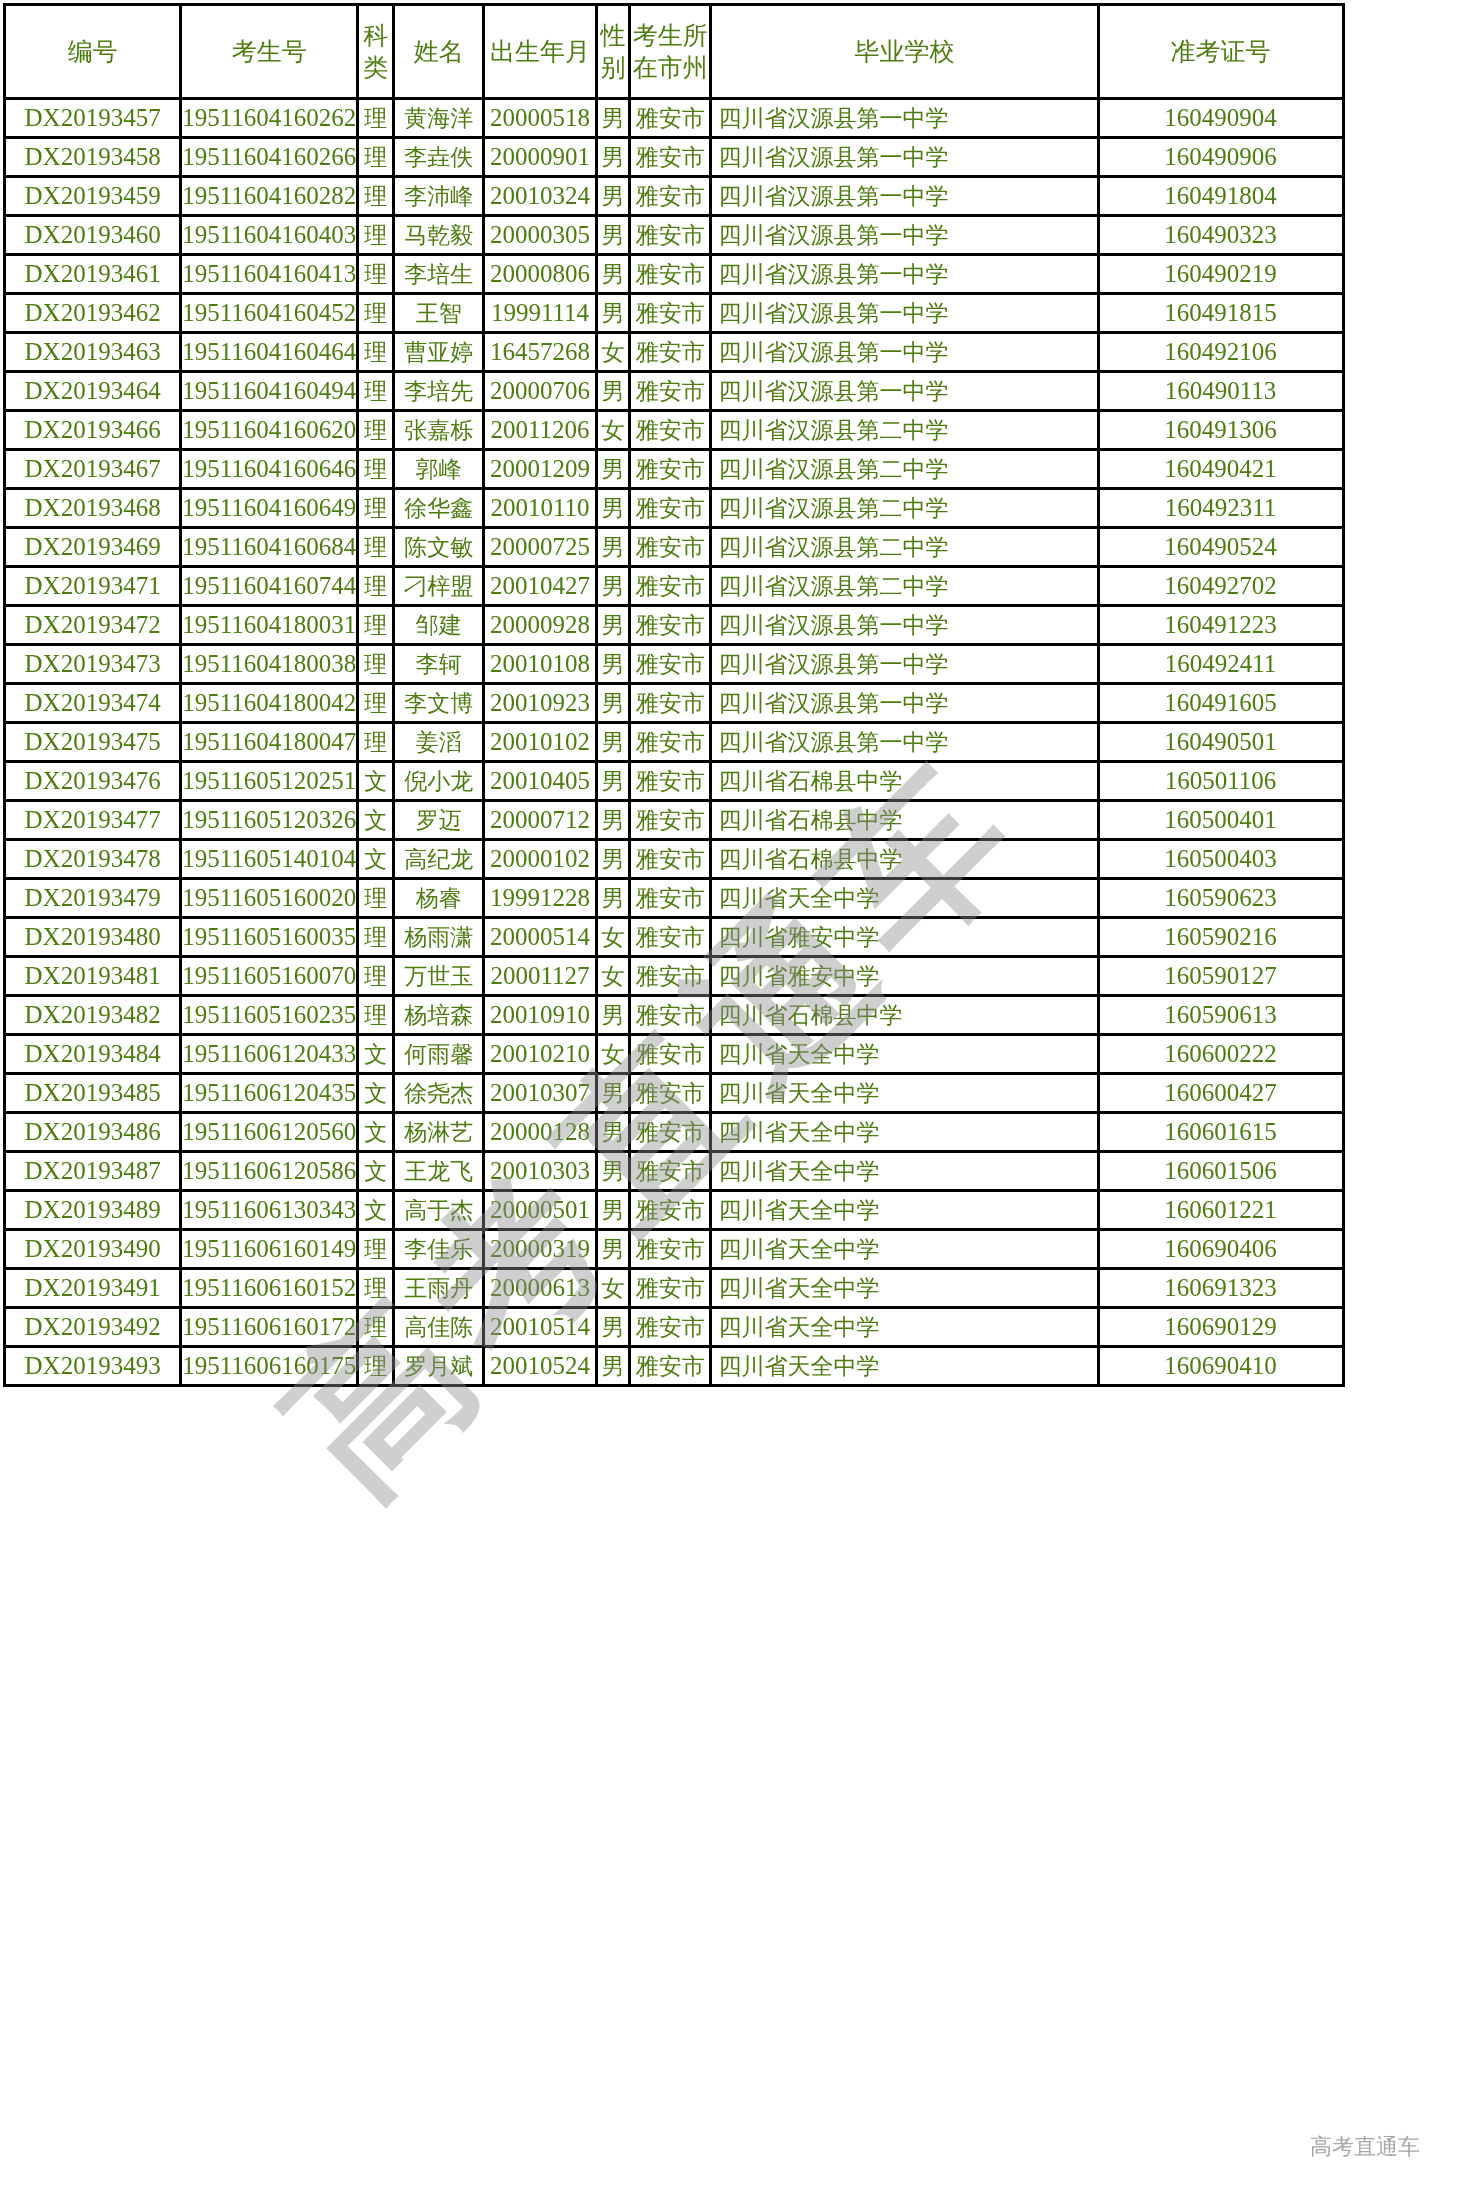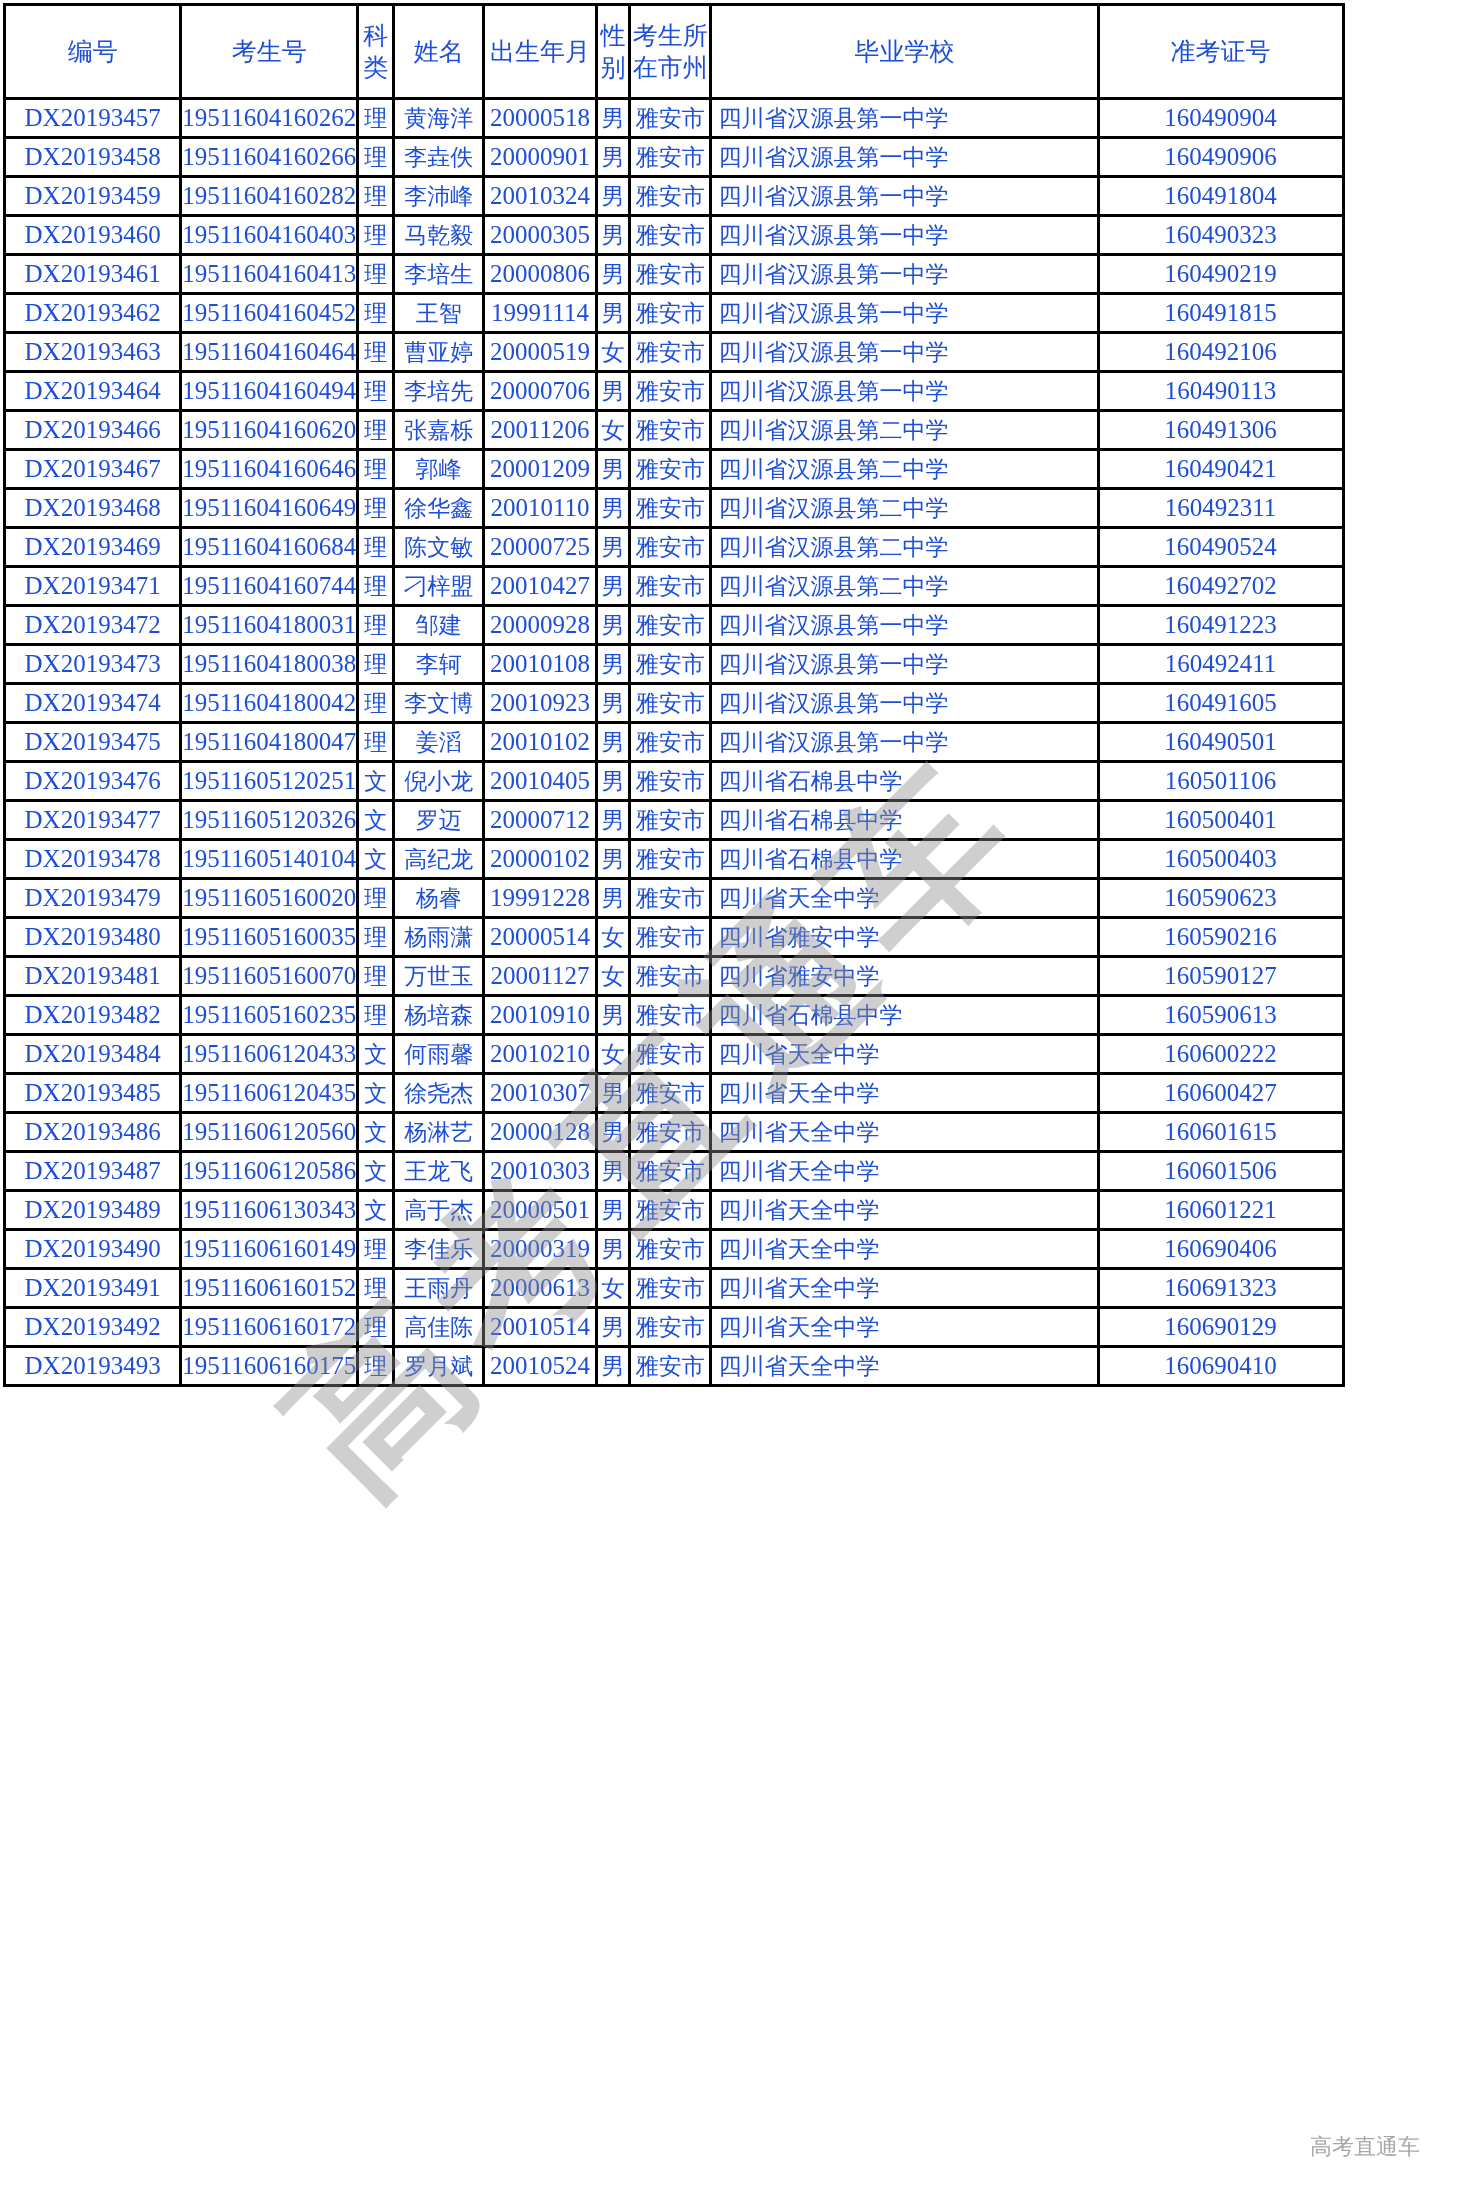--- a/index.html
+++ b/index.html
@@ -2,21 +2,21 @@
 <html><head>
 <meta charset="utf-8">
 <style>
   html, body { margin: 0; padding: 0; background: #ffffff; }
   body { width: 1478px; height: 2188px; position: relative; overflow: hidden; }
   .sheet { position: absolute; left: 3px; top: 3px; }
   table.roster {
     border-collapse: collapse;
     table-layout: fixed;
     font-family: "Liberation Serif", "DejaVu Serif", serif;
-    color: #1d4ed8;
+    color: #4d7c0f;
   }
   table.roster th, table.roster td {
     border: 3px solid #000;
     padding: 0;
     text-align: center;
     vertical-align: middle;
     white-space: nowrap;
     overflow: hidden;
   }
   table.roster th {
@@ -151,21 +151,21 @@
           <td class="cjk">男</td>
           <td class="cjk">雅安市</td>
           <td class="cjk school">四川省汉源县第一中学</td>
           <td>160491815</td>
         </tr>
         <tr>
           <td>DX20193463</td>
           <td>19511604160464</td>
           <td class="cjk">理</td>
           <td class="cjk">曹亚婷</td>
-          <td>20000519</td>
+          <td>16457268</td>
           <td class="cjk">女</td>
           <td class="cjk">雅安市</td>
           <td class="cjk school">四川省汉源县第一中学</td>
           <td>160492106</td>
         </tr>
         <tr>
           <td>DX20193464</td>
           <td>19511604160494</td>
           <td class="cjk">理</td>
           <td class="cjk">李培先</td>

